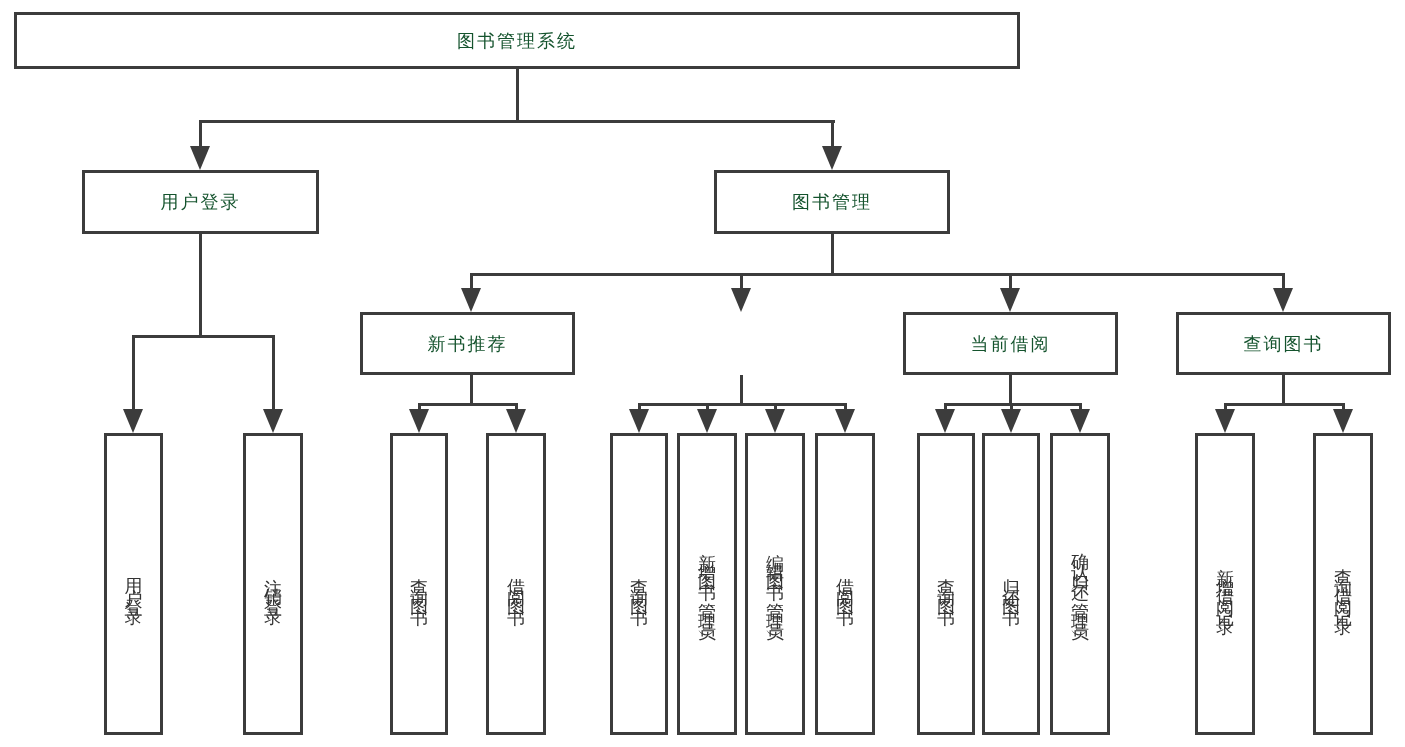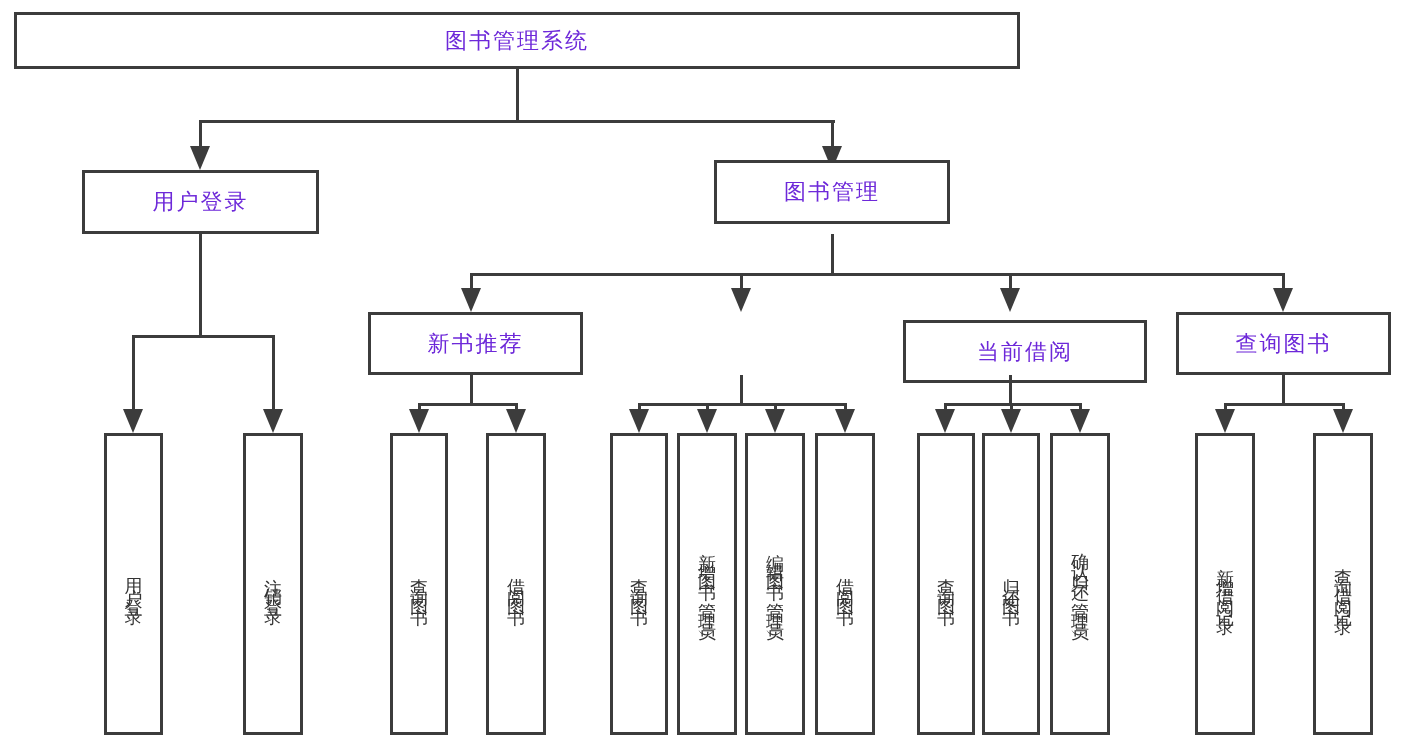--- a/index.html
+++ b/index.html
@@ -19,23 +19,23 @@
     position: absolute;
     box-sizing: border-box;
     border: 3px solid #3c3c3c;
     background: #ffffff;
     display: flex;
     align-items: center;
     justify-content: center;
     color: #333333;
   }
   .hlabel {
-    font-size: 22px;
+    font-size: 18px;
     letter-spacing: 2px;
-    color: #6d28d9;
+    color: #14532d;
     white-space: nowrap;
   }
   .vlabel {
     writing-mode: vertical-rl;
     text-orientation: mixed;
     font-size: 18px;
     letter-spacing: 10px;
     color: #333333;
     line-height: 1;
   }
@@ -74,21 +74,21 @@
   <div class="line" style="left:516px; top:69px; width:3px; height:53px;"></div>
   <div class="line" style="left:199px; top:120px; width:636px; height:3px;"></div>
   <div class="line" style="left:199px; top:120px; width:3px; height:29px;"></div>
   <div class="arrow" style="left:190px; top:146px;"></div>
   <div class="line" style="left:831px; top:120px; width:3px; height:29px;"></div>
   <div class="arrow" style="left:822px; top:146px;"></div>
 
   <div class="box" style="left:82px; top:170px; width:237px; height:64px;">
     <span class="hlabel">用户登录</span>
   </div>
-  <div class="box" style="left:714px; top:160px; width:236px; height:64px;">
+  <div class="box" style="left:714px; top:170px; width:236px; height:64px;">
     <span class="hlabel">图书管理</span>
   </div>
 
   <div class="line" style="left:199px; top:234px; width:3px; height:104px;"></div>
   <div class="line" style="left:132px; top:335px; width:143px; height:3px;"></div>
   <div class="line" style="left:132px; top:335px; width:3px; height:78px;"></div>
   <div class="arrow" style="left:123px; top:409px;"></div>
   <div class="line" style="left:272px; top:335px; width:3px; height:78px;"></div>
   <div class="arrow" style="left:263px; top:409px;"></div>
 
@@ -96,24 +96,24 @@
   <div class="line" style="left:470px; top:273px; width:815px; height:3px;"></div>
   <div class="line" style="left:470px; top:273px; width:3px; height:18px;"></div>
   <div class="arrow" style="left:461px; top:288px;"></div>
   <div class="line" style="left:740px; top:273px; width:3px; height:18px;"></div>
   <div class="arrow" style="left:731px; top:288px;"></div>
   <div class="line" style="left:1009px; top:273px; width:3px; height:18px;"></div>
   <div class="arrow" style="left:1000px; top:288px;"></div>
   <div class="line" style="left:1282px; top:273px; width:3px; height:18px;"></div>
   <div class="arrow" style="left:1273px; top:288px;"></div>
 
-  <div class="box" style="left:368px; top:312px; width:215px; height:63px;">
+  <div class="box" style="left:360px; top:312px; width:215px; height:63px;">
     <span class="hlabel">新书推荐</span>
   </div>
-  <div class="box" style="left:903px; top:320px; width:244px; height:63px;">
+  <div class="box" style="left:903px; top:312px; width:215px; height:63px;">
     <span class="hlabel">当前借阅</span>
   </div>
   <div class="box" style="left:1176px; top:312px; width:215px; height:63px;">
     <span class="hlabel">查询图书</span>
   </div>
 
   <div class="line" style="left:470px; top:375px; width:3px; height:31px;"></div>
   <div class="line" style="left:418px; top:403px; width:100px; height:3px;"></div>
   <div class="line" style="left:418px; top:403px; width:3px; height:10px;"></div>
   <div class="arrow" style="left:409px; top:409px;"></div>

